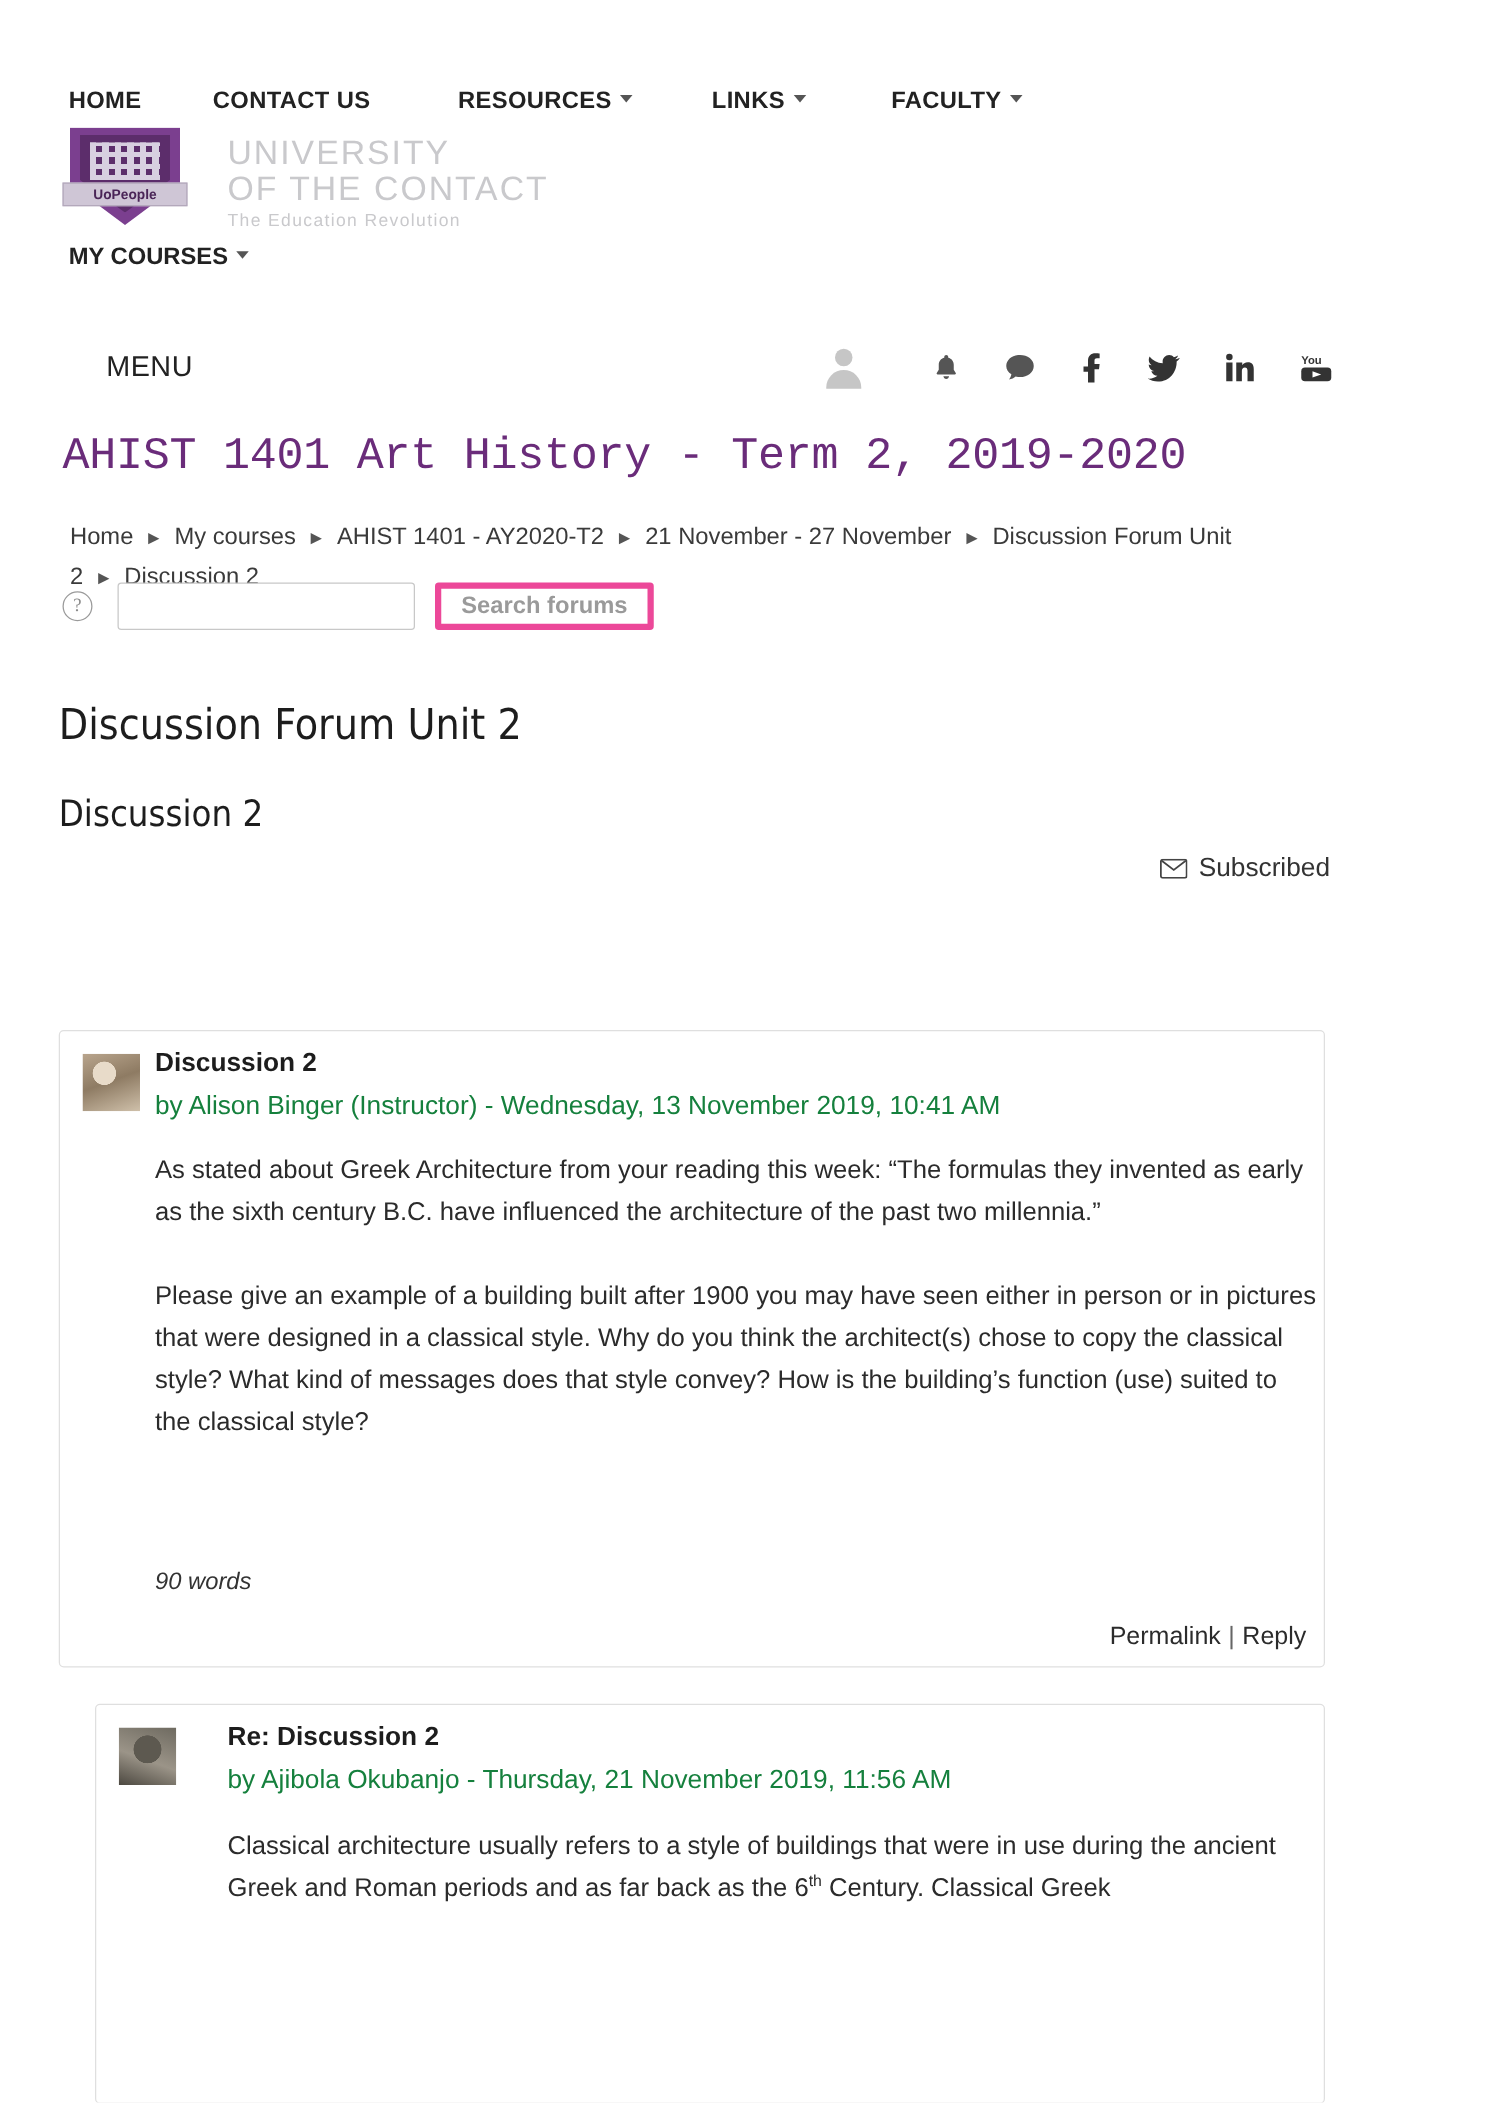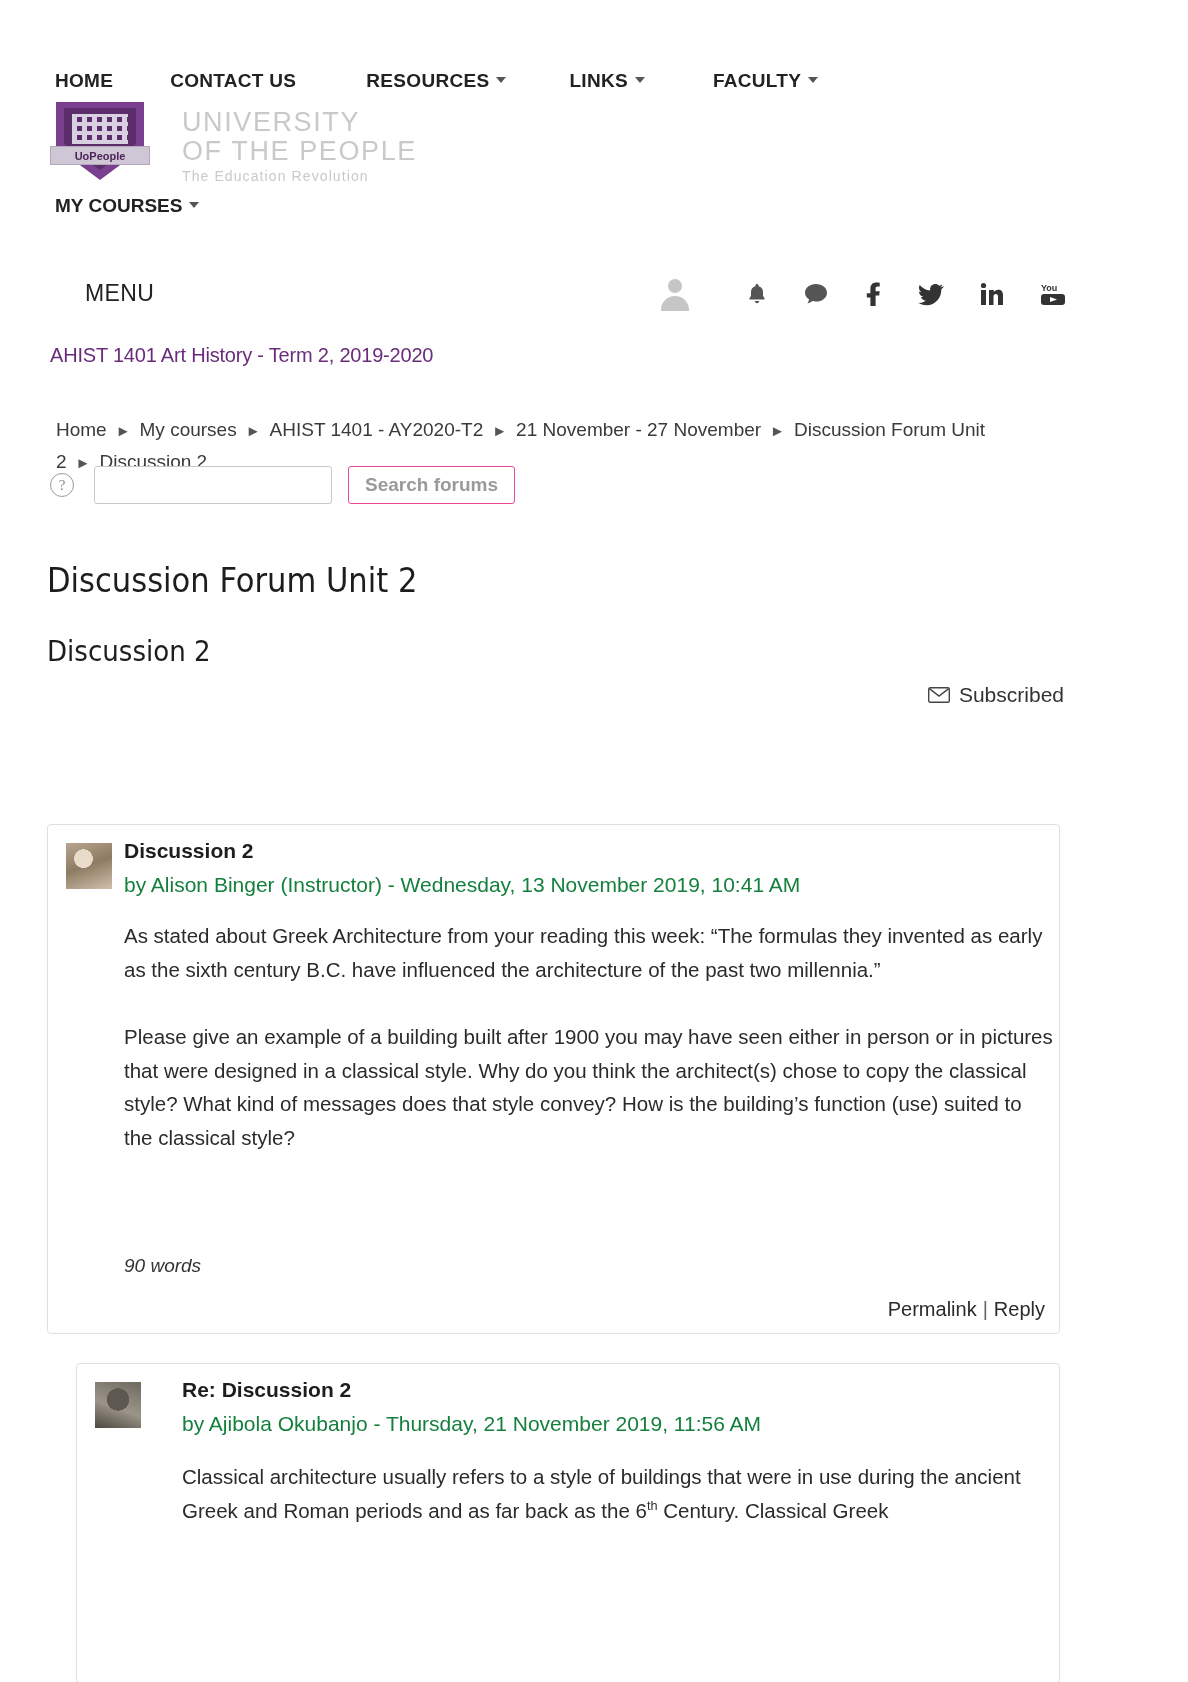--- a/index.html
+++ b/index.html
@@ -165,23 +165,23 @@
   }
   .ico { color: #555; margin-right: 24px; display: flex; align-items: center; }
   .ico svg { display: block; }
   .ico.bell { color: #5a5a5a; }
   .ico.last { margin-right: 0; }
 
   
   .course-title {
     position: absolute;
     left: 50px; top: 344px;
-    font-size: 20px;
+    font-size: 36px;
     color: #6a2c7a;
-    font-family: Liberation Sans, sans-serif;
+    font-family: Liberation Mono, monospace;
     font-weight: 400;
     letter-spacing: -0.2px;
   }
   .breadcrumb {
     position: absolute;
     left: 56px; top: 390px;
     width: 1000px;
     font-size: 19px;
     color: #4a4a4a;
     line-height: 1.7;
@@ -213,21 +213,21 @@
     border-radius: 3px;
     background: #fff;
     padding: 0 9px;
     font-size: 17px;
     color: #333;
   }
   .search-btn {
     margin-left: 16px;
     height: 38px;
     padding: 0 16px;
-    border: 1px solid #ec4899;
+    border: 5px solid #ec4899;
     border-radius: 3px;
     background: #ffffff;
     color: #9a9a9a;
     font-size: 19px;
     font-weight: bold;
     font-family: "Liberation Sans", sans-serif;
     cursor: pointer;
   }
 
   
@@ -361,21 +361,21 @@
     <div class="shield">
       <div class="shield-outer"></div>
       <div class="shield-inner"></div>
       <div class="shield-grid"></div>
       <div class="shield-ribbon">
           <span>UoPeople</span>
         </div>
     </div>
     <div class="wordmark">
       <div class="l1">UNIVERSITY</div>
-      <div class="l2">OF THE PEOPLE</div>
+      <div class="l2">OF THE CONTACT</div>
       <div class="l3">The Education Revolution</div>
     </div>
   </div>
 
   <div class="nav-row2">
     <span>MY COURSES</span><span class="caret"></span>
   </div>
 </div>
 
 <div class="menubar">

